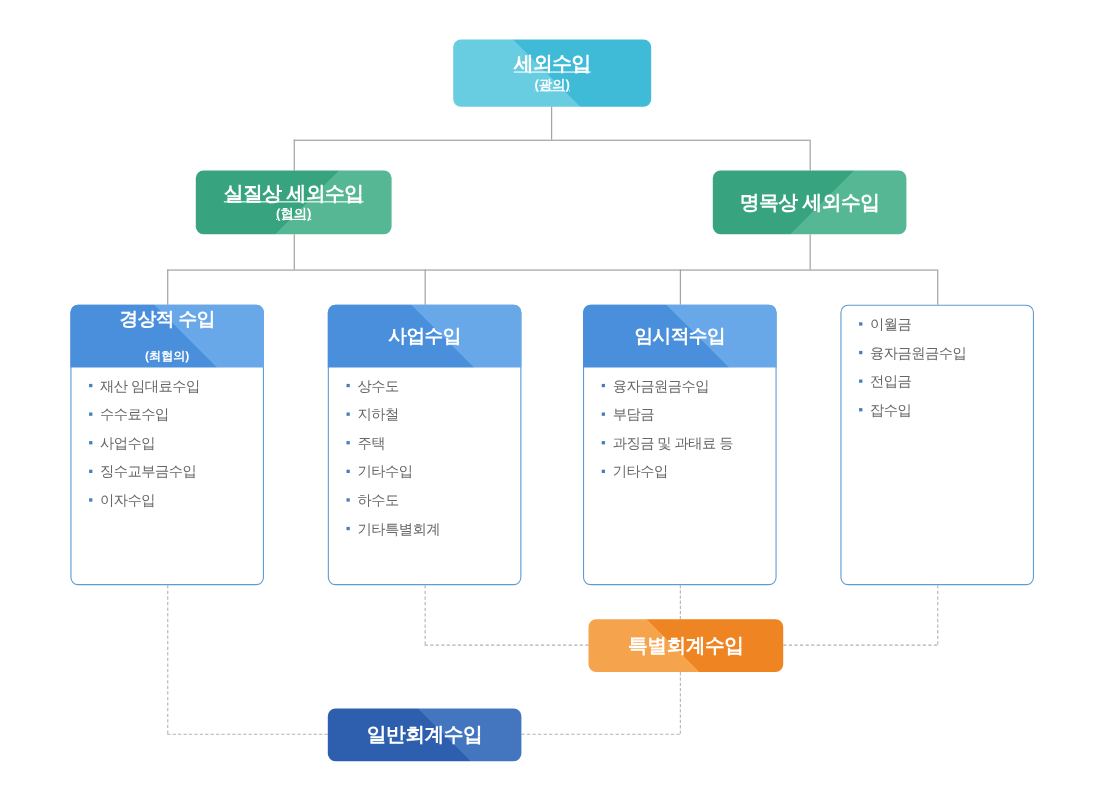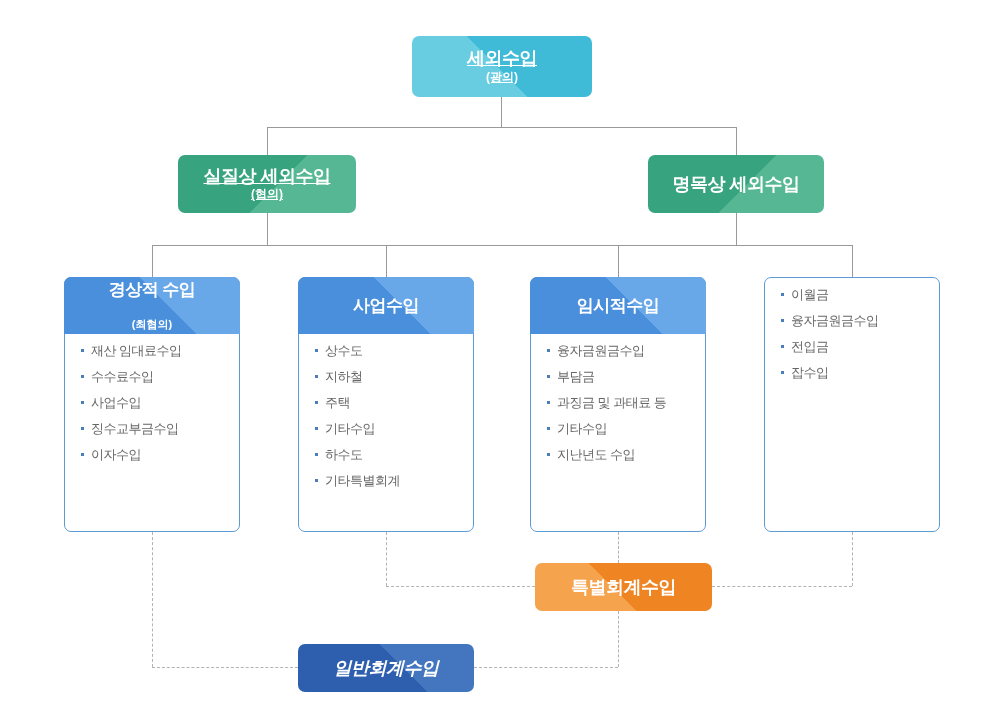--- a/index.html
+++ b/index.html
@@ -96,21 +96,20 @@
 
   <div class="column" style="left:530px;top:277px;">
     <div class="col-header">
       <div class="t">임시적수입</div>
     </div>
     <ul class="col-body">
       <li><span class="blt"></span><span>융자금원금수입</span></li>
       <li><span class="blt"></span><span>부담금</span></li>
       <li><span class="blt"></span><span>과징금 및 과태료 등</span></li>
       <li><span class="blt"></span><span>기타수입</span></li>
-      <li><span class="blt"></span><span>지난년도 수입</span></li>
     </ul>
   </div>
 
   <div class="column" style="left:764px;top:277px;">
     <ul class="col-body">
       <li><span class="blt"></span><span>이월금</span></li>
       <li><span class="blt"></span><span>융자금원금수입</span></li>
       <li><span class="blt"></span><span>전입금</span></li>
       <li><span class="blt"></span><span>잡수입</span></li>
     </ul>
@@ -122,17 +121,17 @@
   <div class="hdash" style="left:386px;top:586px;width:149px;"></div>
   <div class="vdash" style="left:618px;top:532px;height:31px;"></div>
   <div class="vdash" style="left:852px;top:532px;height:54px;"></div>
   <div class="hdash" style="left:712px;top:586px;width:140px;"></div>
   <div class="vdash" style="left:618px;top:611px;height:56px;"></div>
   <div class="hdash" style="left:474px;top:667px;width:144px;"></div>
 
   <div class="node box-orange" style="left:535px;top:563px;width:177px;height:48px;">
     <div class="t">특별회계수입</div>
   </div>
-  <div class="node box-navy" style="left:298px;top:644px;width:176px;height:48px;font-style:italic;">
+  <div class="node box-navy" style="left:298px;top:644px;width:176px;height:48px;">
     <div class="t">일반회계수입</div>
   </div>
 
 </div>
 
 </body></html>

